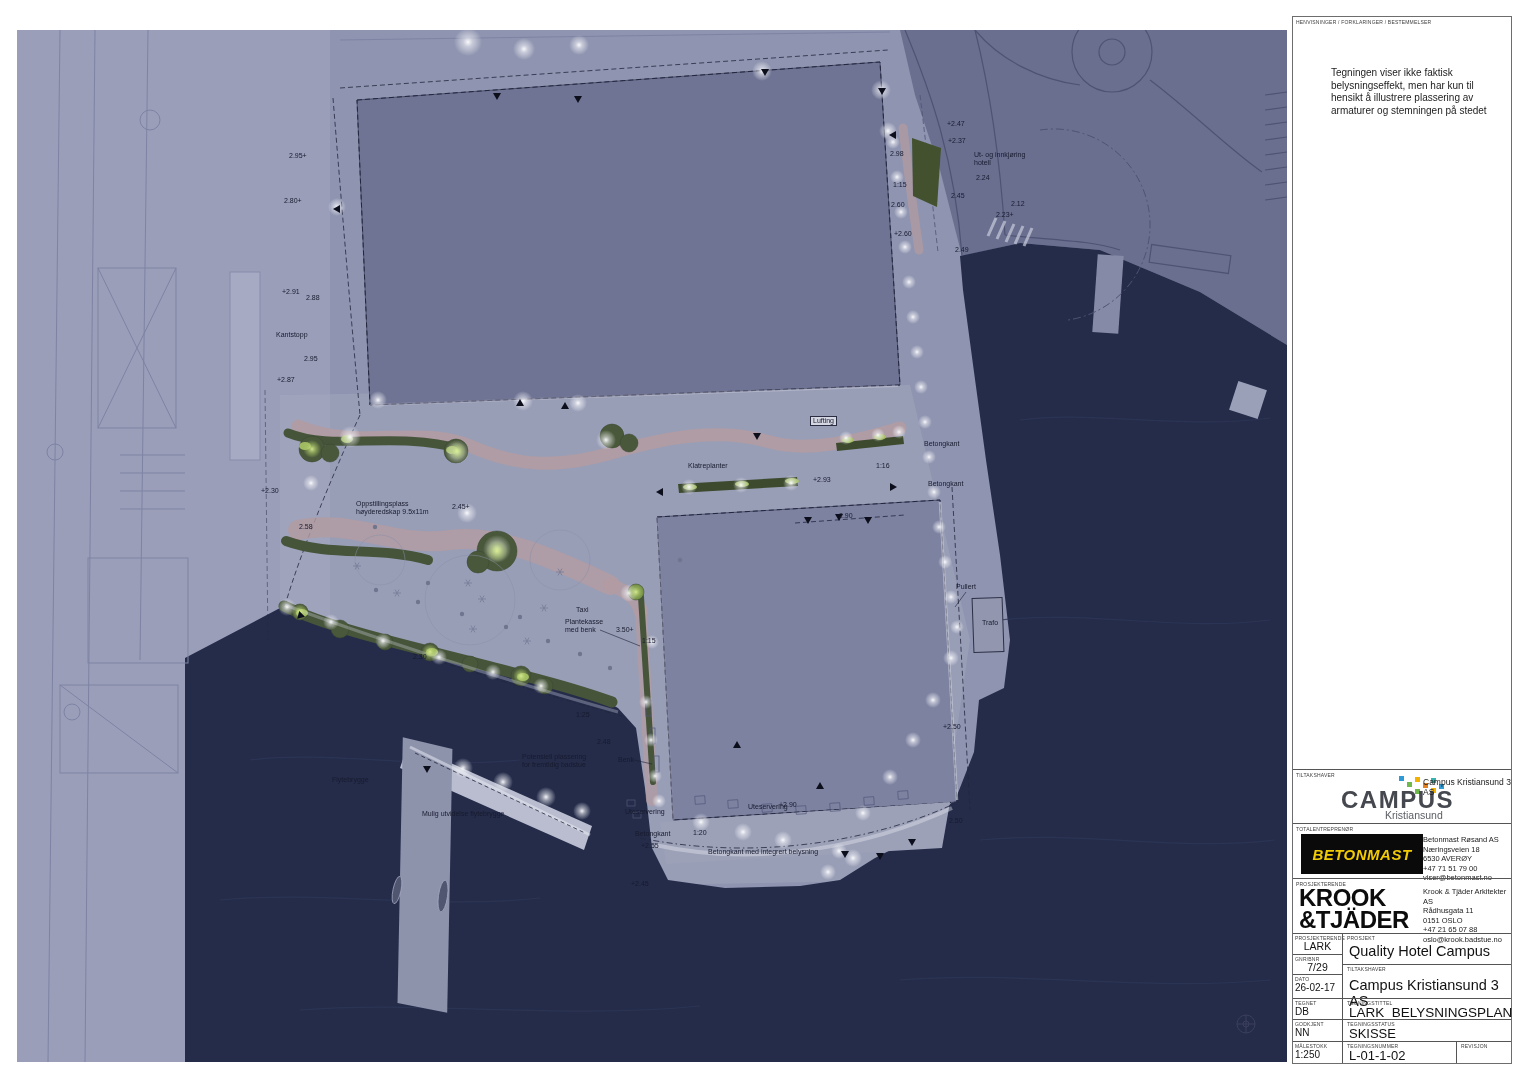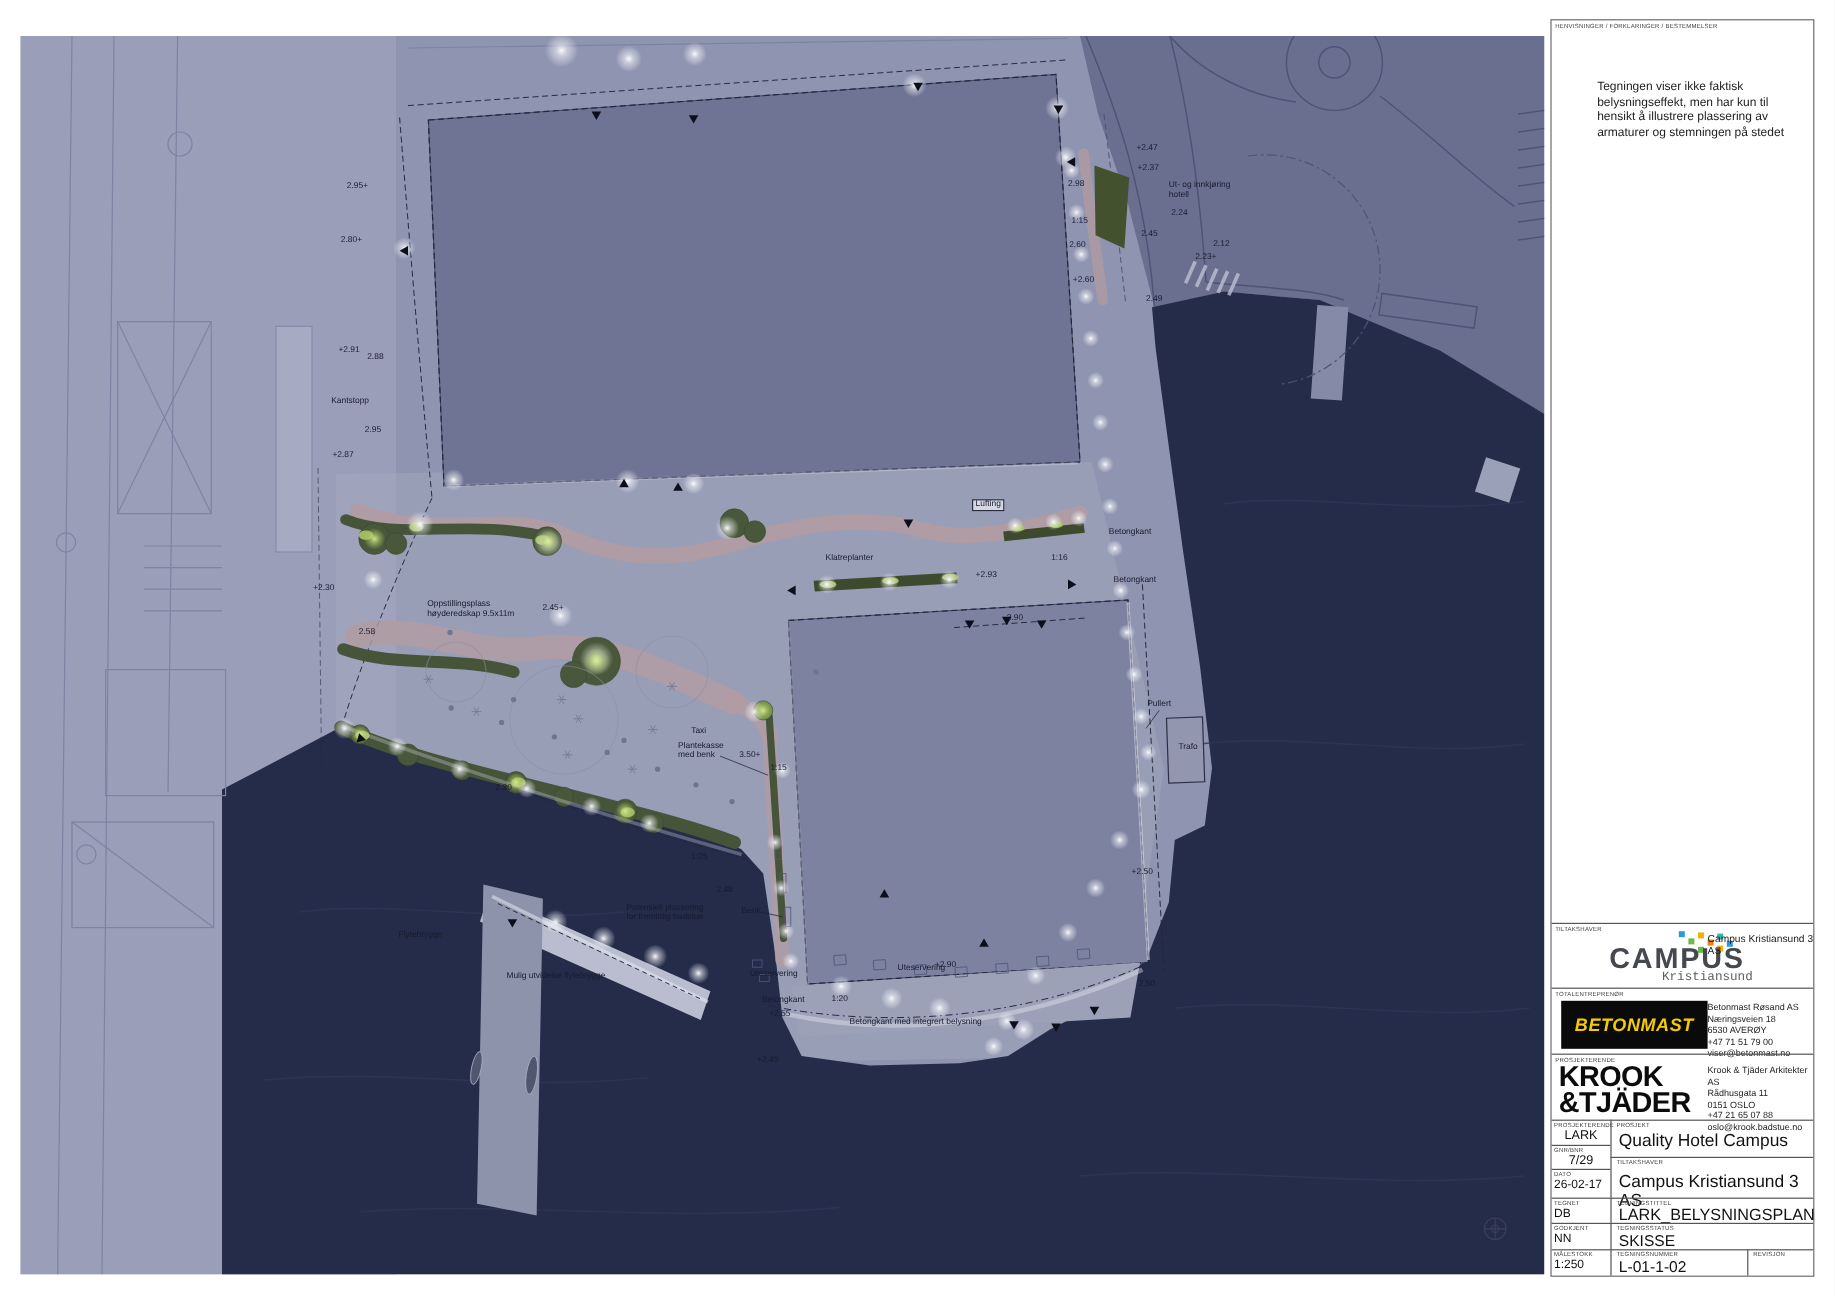--- a/index.html
+++ b/index.html
@@ -18,21 +18,21 @@
   .cell{position:absolute;border-top:1px solid #555;box-sizing:border-box;}
   .cell .v{position:absolute;left:4px;top:7px;font-size:10px;color:#111;}
   .cell .vc{position:absolute;left:0;right:0;top:6px;text-align:center;font-size:10.5px;color:#111;}
   .cell .big{position:absolute;left:6px;top:9px;font-size:14.5px;color:#111;}
   .note-text{position:absolute;left:38px;top:40px;width:160px;font-size:10px;
       line-height:12.5px;color:#1c1c1c;white-space:pre-line;}
   
   .campus-logo{position:absolute;left:8px;top:6px;width:120px;height:44px;margin-left:40px;}
   .campus-word{position:absolute;left:0;top:10px;font-size:24px;letter-spacing:1.5px;
       color:#45484e;font-weight:bold;}
-  .campus-sub{position:absolute;left:44px;top:33px;font-size:10.5px;color:#5b5e64;font-family:Liberation Mono, monospace;}
+  .campus-sub{position:absolute;left:44px;top:33px;font-size:10.5px;color:#5b5e64;}
   .sq{position:absolute;width:5px;height:5px;}
   
   .betonmast{position:absolute;left:8px;top:10px;width:122px;height:40px;background:#0a0a0a;
       display:flex;align-items:center;justify-content:center;}
   .betonmast span{color:#f2cb05;font-weight:bold;font-style:italic;font-size:15px;letter-spacing:.5px;}
   
   .krook{position:absolute;left:6px;top:8px;font-weight:bold;color:#0c0c0c;
       font-size:24px;line-height:22px;letter-spacing:-0.5px;}
 </style>
 </head>

